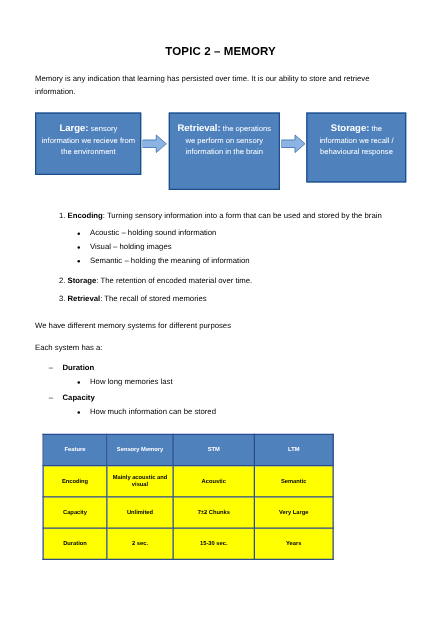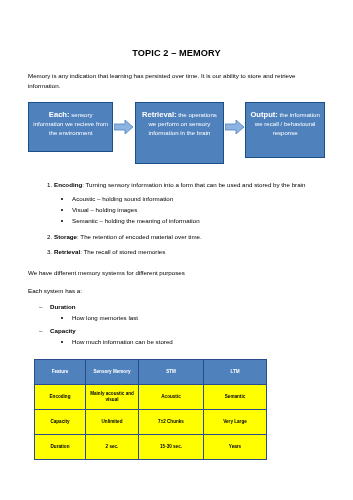--- a/index.html
+++ b/index.html
@@ -12,21 +12,21 @@
     height: 500px;
     font-family: "Liberation Sans", sans-serif;
     color: #000000;
     overflow: hidden;
   }
   .page {
     position: relative;
     width: 353px;
     height: 500px;
     box-sizing: border-box;
-    padding: 48px 28px 0 28px;
+    padding: 36px 28px 0 28px;
   }
   .doc-title {
     text-align: center;
     font-weight: bold;
     font-size: 9.2px;
     letter-spacing: 0.1px;
     margin: 0 0 13px 0;
   }
   .intro {
     font-size: 6.2px;
@@ -147,37 +147,37 @@
 <body>
 
 <div class="page">
 
   <div class="doc-title">TOPIC 2 – MEMORY</div>
 
   <p class="intro">Memory is any indication that learning has persisted over time. It is our ability to store and retrieve information.</p>
 
   <div class="flow">
     <div class="flowbox box1" style="background: rgb(79, 129, 189); border-color: rgb(27, 79, 138);">
-      <span class="lead">Each:</span><span> sensory information we recieve from the environment</span>
+      <span class="lead">Large:</span><span> sensory information we recieve from the environment</span>
     </div>
     <div class="arrow">
       <svg width="20" height="16" viewBox="0 0 20 16" aria-hidden="true">
         <polygon points="0,5 11,5 11,1 19,8 11,15 11,11 0,11" fill="#8db3e2" stroke="#4f81bd" stroke-width="0.8"></polygon>
       </svg>
     </div>
     <div class="flowbox box2" style="background: rgb(79, 129, 189); border-color: rgb(27, 79, 138);">
       <span class="lead">Retrieval:</span><span> the operations we perform on sensory information in the brain</span>
     </div>
     <div class="arrow">
       <svg width="20" height="16" viewBox="0 0 20 16" aria-hidden="true">
         <polygon points="0,5 11,5 11,1 19,8 11,15 11,11 0,11" fill="#8db3e2" stroke="#4f81bd" stroke-width="0.8"></polygon>
       </svg>
     </div>
     <div class="flowbox box3" style="background: rgb(79, 129, 189); border-color: rgb(27, 79, 138);">
-      <span class="lead">Output:</span><span> the information we recall / behavioural response</span>
+      <span class="lead">Storage:</span><span> the information we recall / behavioural response</span>
     </div>
   </div>
 
   <ol class="main">
     <li>
       <span class="term">Encoding</span><span>: Turning sensory information into a form that can be used and stored by the brain</span>
       <ul class="bullets">
         <li>Acoustic – holding sound information</li>
         <li>Visual – holding images</li>
         <li>Semantic – holding the meaning of information</li>

